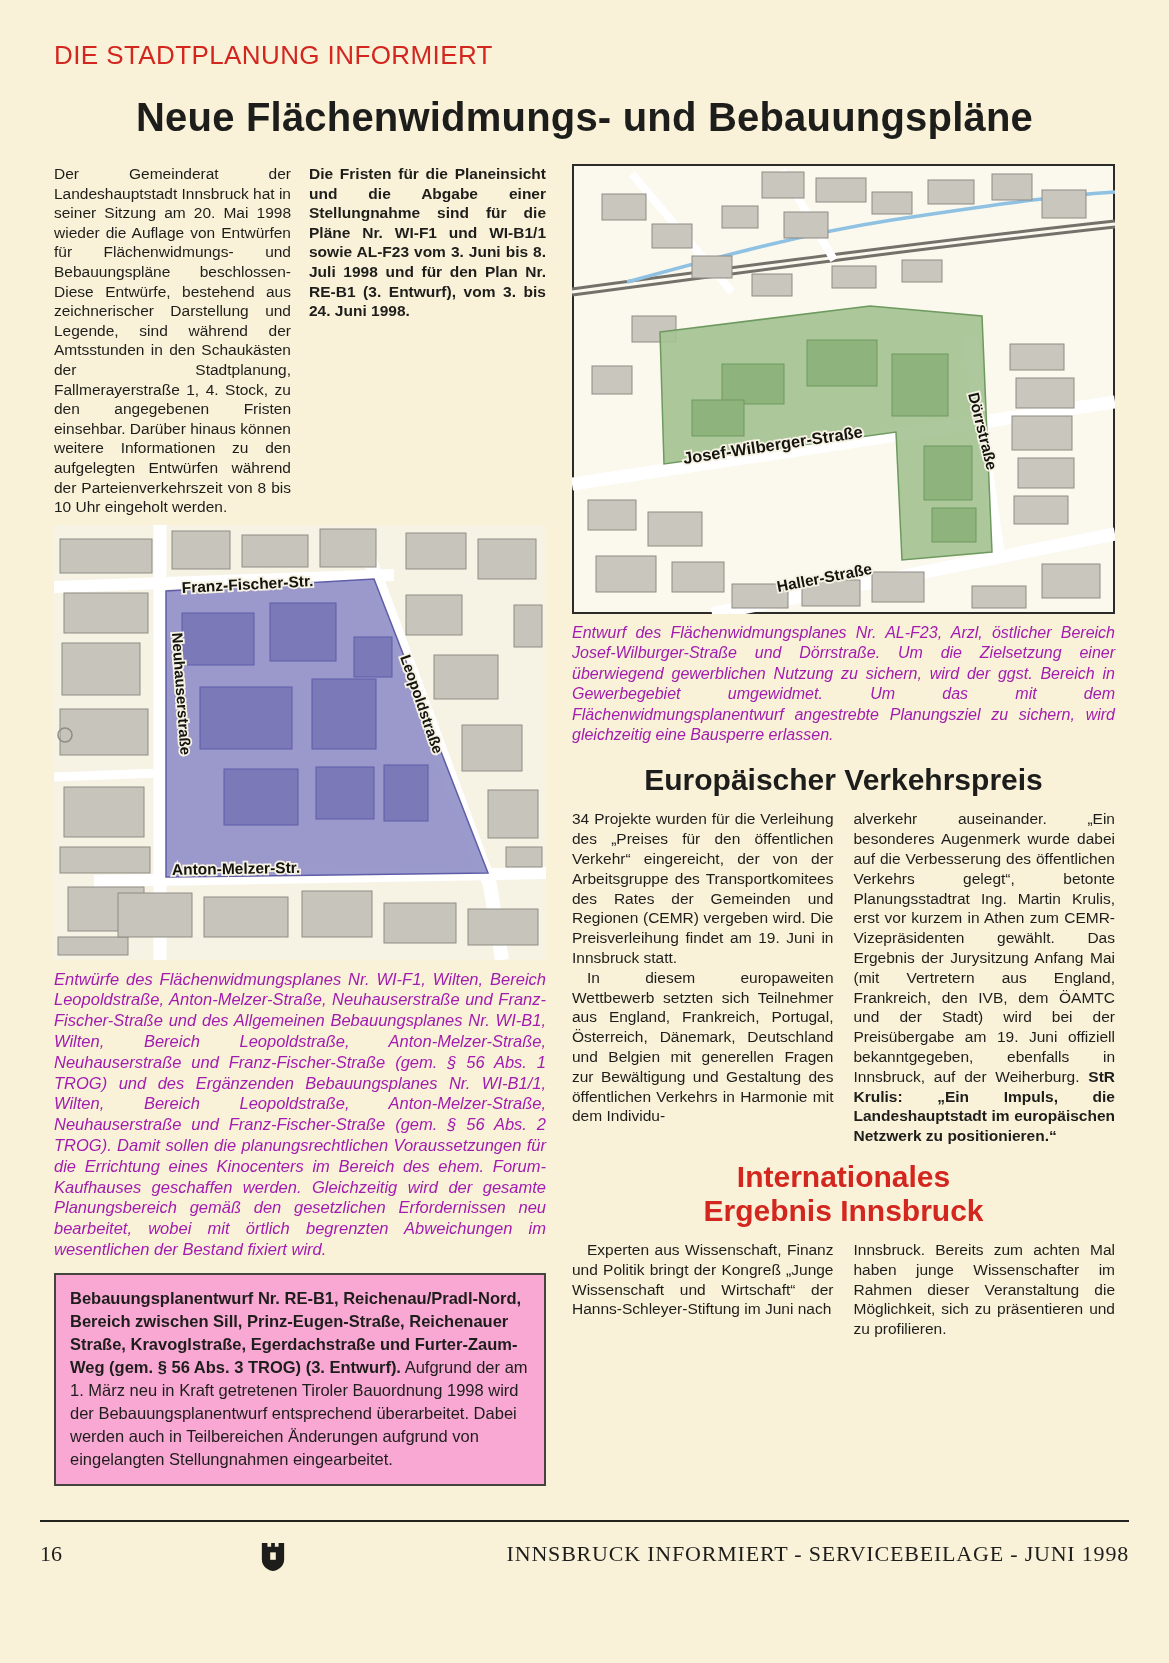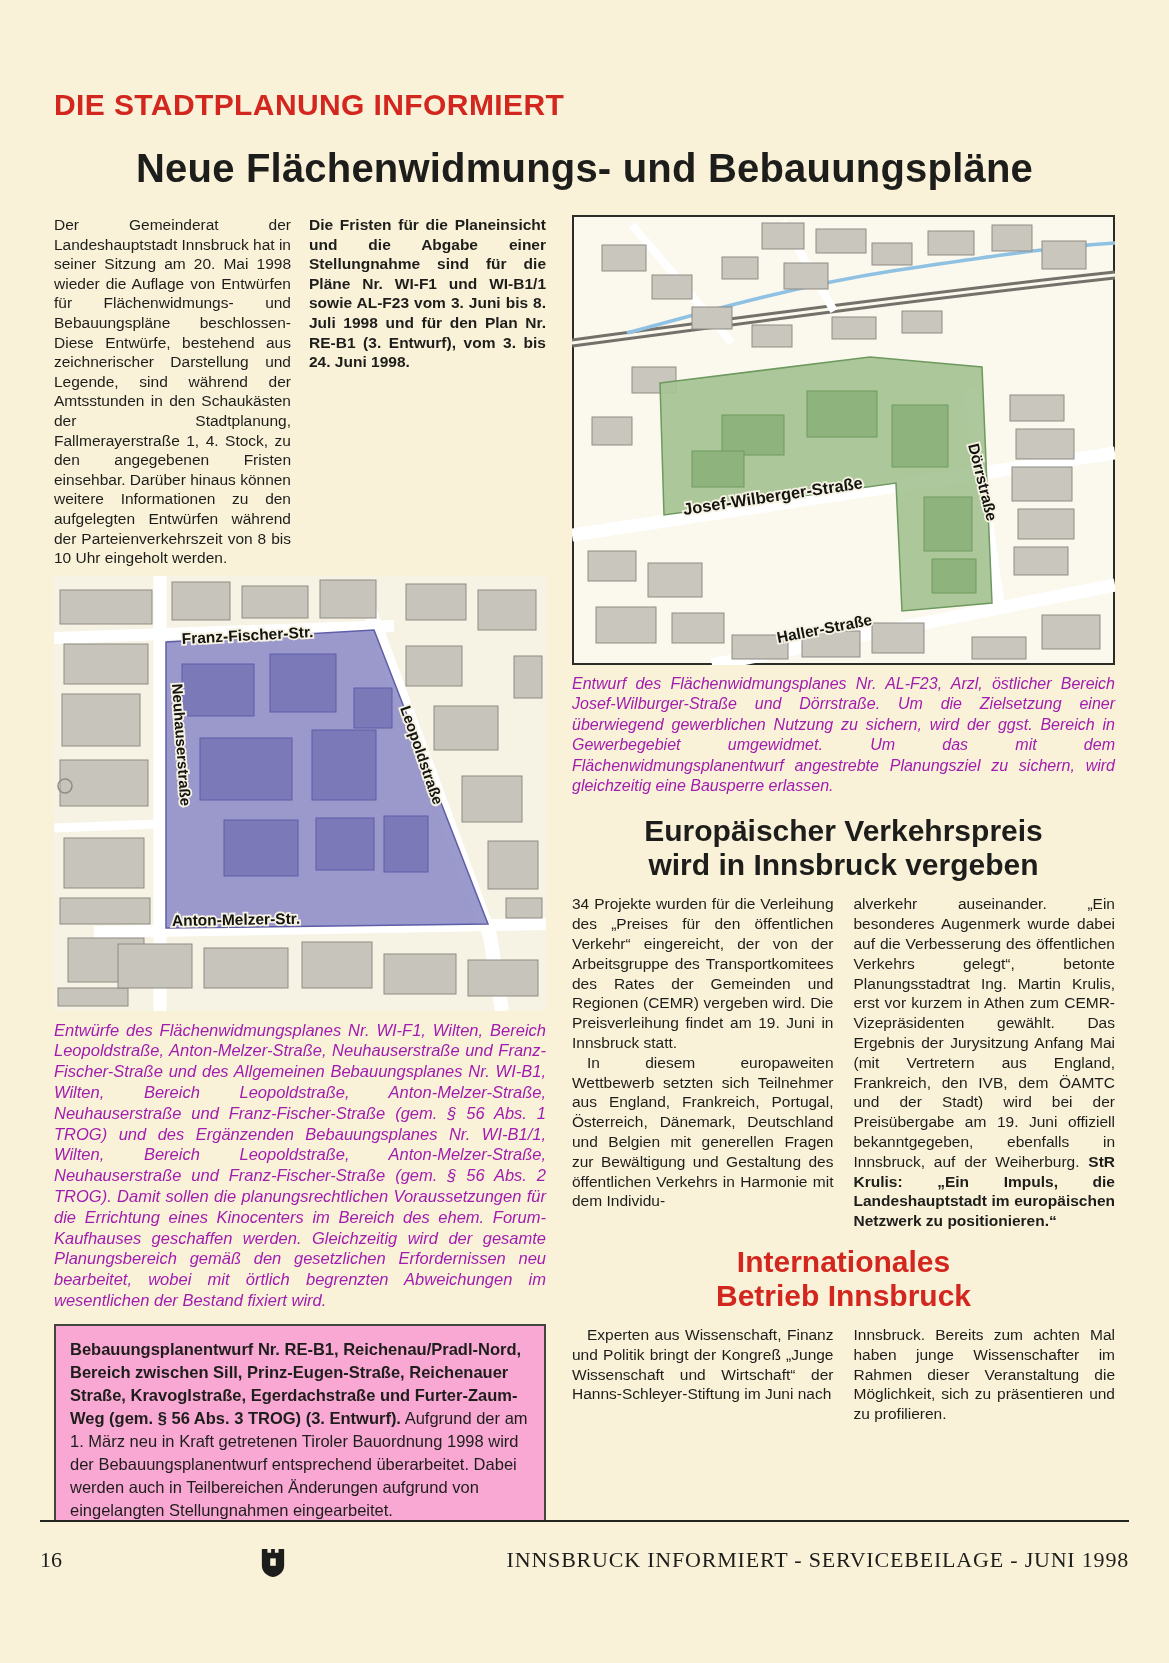--- a/index.html
+++ b/index.html
@@ -8,24 +8,23 @@
     background:#FAF2D8;
     font-family:"Liberation Sans", sans-serif;
     color:#1d1d1b;
     position:relative;
     overflow:hidden;
   }
   .page { padding:40px 54px 0 54px; position:relative; }
 
   .masthead {
     color:#D2261F;
-    font-weight:bold;
-    font-size:30px;
+    font-weight:normal;
+    font-size:26px;
     letter-spacing:0.4px;
-    margin-top:48px;
   }
   h1.title {
     text-align:center;
     font-size:40px;
     letter-spacing:0.2px;
     margin:24px 0 24px 0;
   }
 
   .main { display:flex; gap:26px;margin-top:11px; }
   .left-half { flex:0 0 492px; width:492px; }
@@ -82,21 +81,21 @@
   }
 
   .footer {
     position:absolute;
     left:40px; right:40px; top:1520px;
     border-top:2px solid #23231f;
     background:#FAF2D8;
     height:120px;
     display:flex;
     align-items:flex-start;
-    padding-top:25px;
+    padding-top:19px;
     font-family:"Liberation Serif", serif;
   }
   .footer .pagenum { font-size:22px; }
   .footer .crest { margin-left:198px; line-height:0; }
   .footer .issue { margin-left:auto; font-size:22px; letter-spacing:0.8px; }
 </style>
 </head>
 <body>
 
 <div class="page">
@@ -252,36 +251,35 @@
             <text class="street" font-size="15.5" transform="translate(396,230) rotate(76)">Dörrstraße</text>
             <text class="street" font-size="15.5" transform="translate(206,428) rotate(-11)">Haller-Straße</text>
           </g>
         </svg>
       </div>
 
       <p class="caption caption-arzl">Entwurf des Flächenwidmungsplanes Nr. AL-F23, Arzl, östlicher Bereich Josef-Wilburger-Straße und Dörrstraße. Um die Zielsetzung einer überwiegend gewerblichen Nutzung zu sichern, wird der ggst. Bereich in Gewerbegebiet umgewidmet. Um das mit dem Flächenwidmungsplanentwurf angestrebte Planungsziel zu sichern, wird gleichzeitig eine Bausperre erlassen.</p>
 
       <h2 class="section-title">
         <span style="display:block">Europäischer Verkehrspreis</span>
-        <span style="display:block">wird in Innsbruck vergeben</span>
       </h2>
 
       <div class="article">
         <div class="acol">
           <p>34 Projekte wurden für die Verleihung des „Preises für den öffentlichen Verkehr“ eingereicht, der von der Arbeitsgruppe des Transportkomitees des Rates der Gemeinden und Regionen (CEMR) vergeben wird. Die Preisverleihung findet am 19. Juni in Innsbruck statt.</p>
           <p class="indent">In diesem europaweiten Wettbewerb setzten sich Teilnehmer aus England, Frankreich, Portugal, Österreich, Dänemark, Deutschland und Belgien mit generellen Fragen zur Bewältigung und Gestaltung des öffentlichen Verkehrs in Harmonie mit dem Individu-</p>
         </div>
         <div class="acol">
           <p><span>alverkehr auseinander. „Ein besonderes Augenmerk wurde dabei auf die Verbesserung des öffentlichen Verkehrs gelegt“, betonte Planungsstadtrat Ing. Martin Krulis, erst vor kurzem in Athen zum CEMR-Vizepräsidenten gewählt. Das Ergebnis der Jurysitzung Anfang Mai (mit Vertretern aus England, Frankreich, den IVB, dem ÖAMTC und der Stadt) wird bei der Preisübergabe am 19. Juni offiziell bekanntgegeben, ebenfalls in Innsbruck, auf der Weiherburg. </span><span class="bold">StR Krulis: „Ein Impuls, die Landeshauptstadt im europäischen Netzwerk zu positionieren.“</span></p>
         </div>
       </div>
 
       <h2 class="section-title red">
         <span style="display:block">Internationales</span>
-        <span style="display:block">Betrieb Innsbruck</span>
+        <span style="display:block">Ergebnis Innsbruck</span>
       </h2>
 
       <div class="article">
         <div class="acol">
           <p class="indent">Experten aus Wissenschaft, Finanz und Politik bringt der Kongreß „Junge Wissenschaft und Wirtschaft“ der Hanns-Schleyer-Stiftung im Juni nach</p>
         </div>
         <div class="acol">
           <p>Innsbruck. Bereits zum achten Mal haben junge Wissenschafter im Rahmen dieser Veranstaltung die Möglichkeit, sich zu präsentieren und zu profilieren.</p>
         </div>
       </div>

